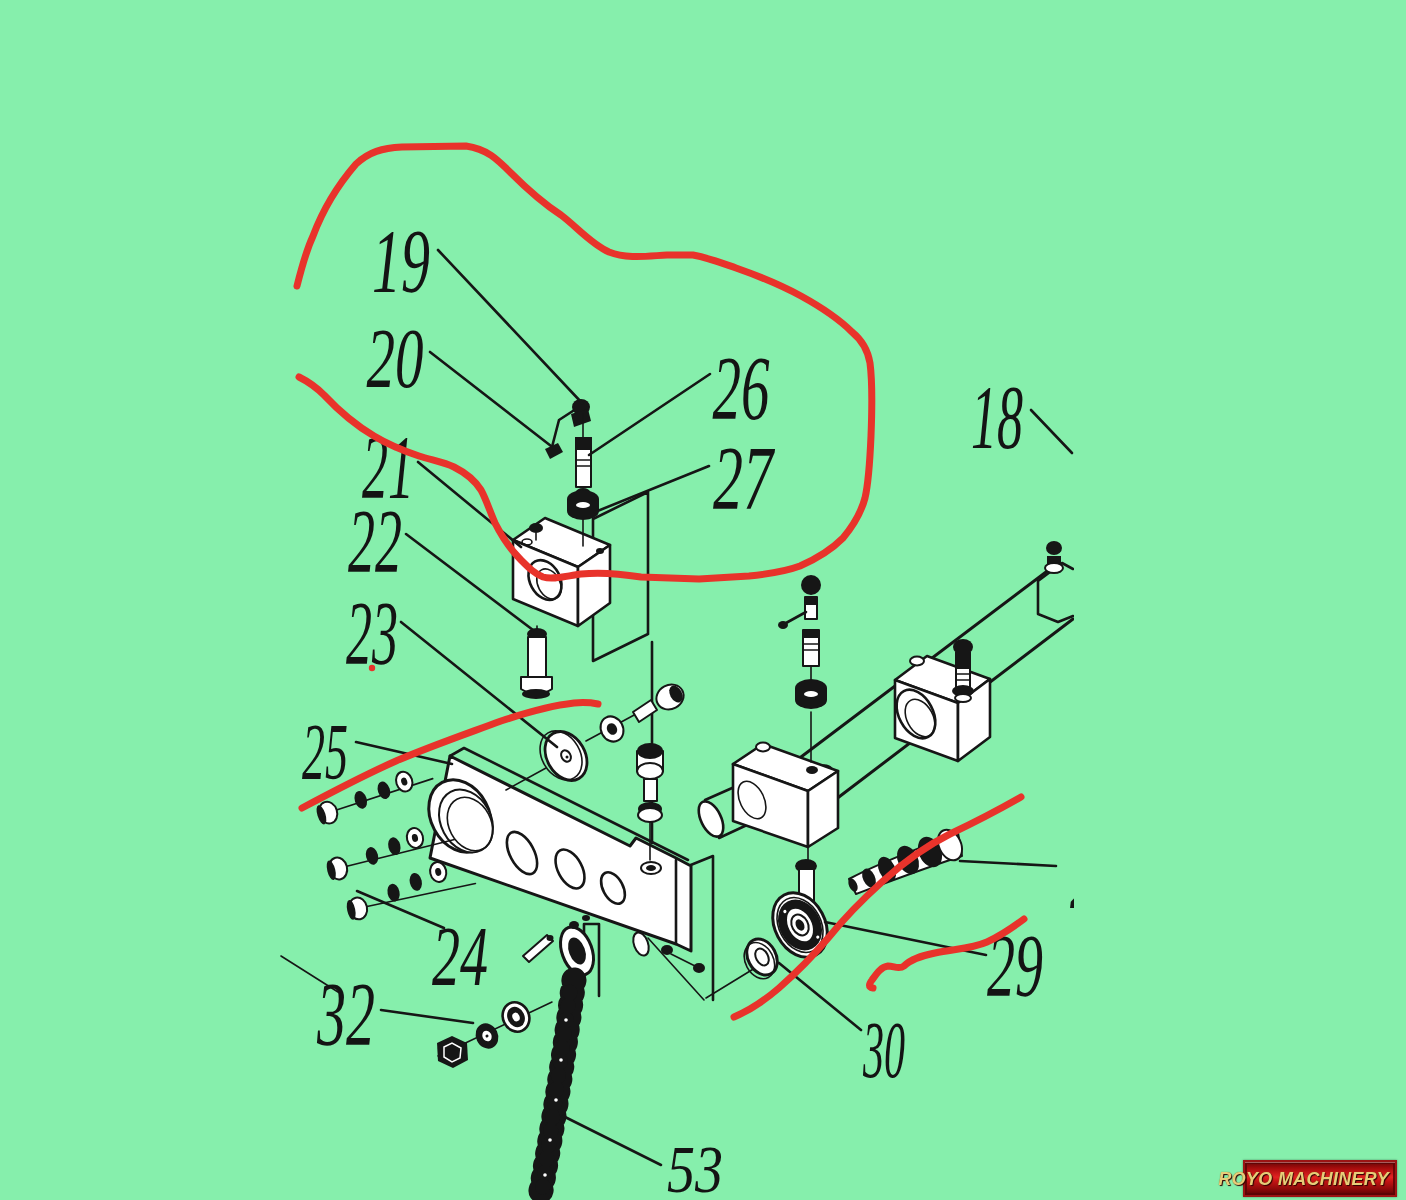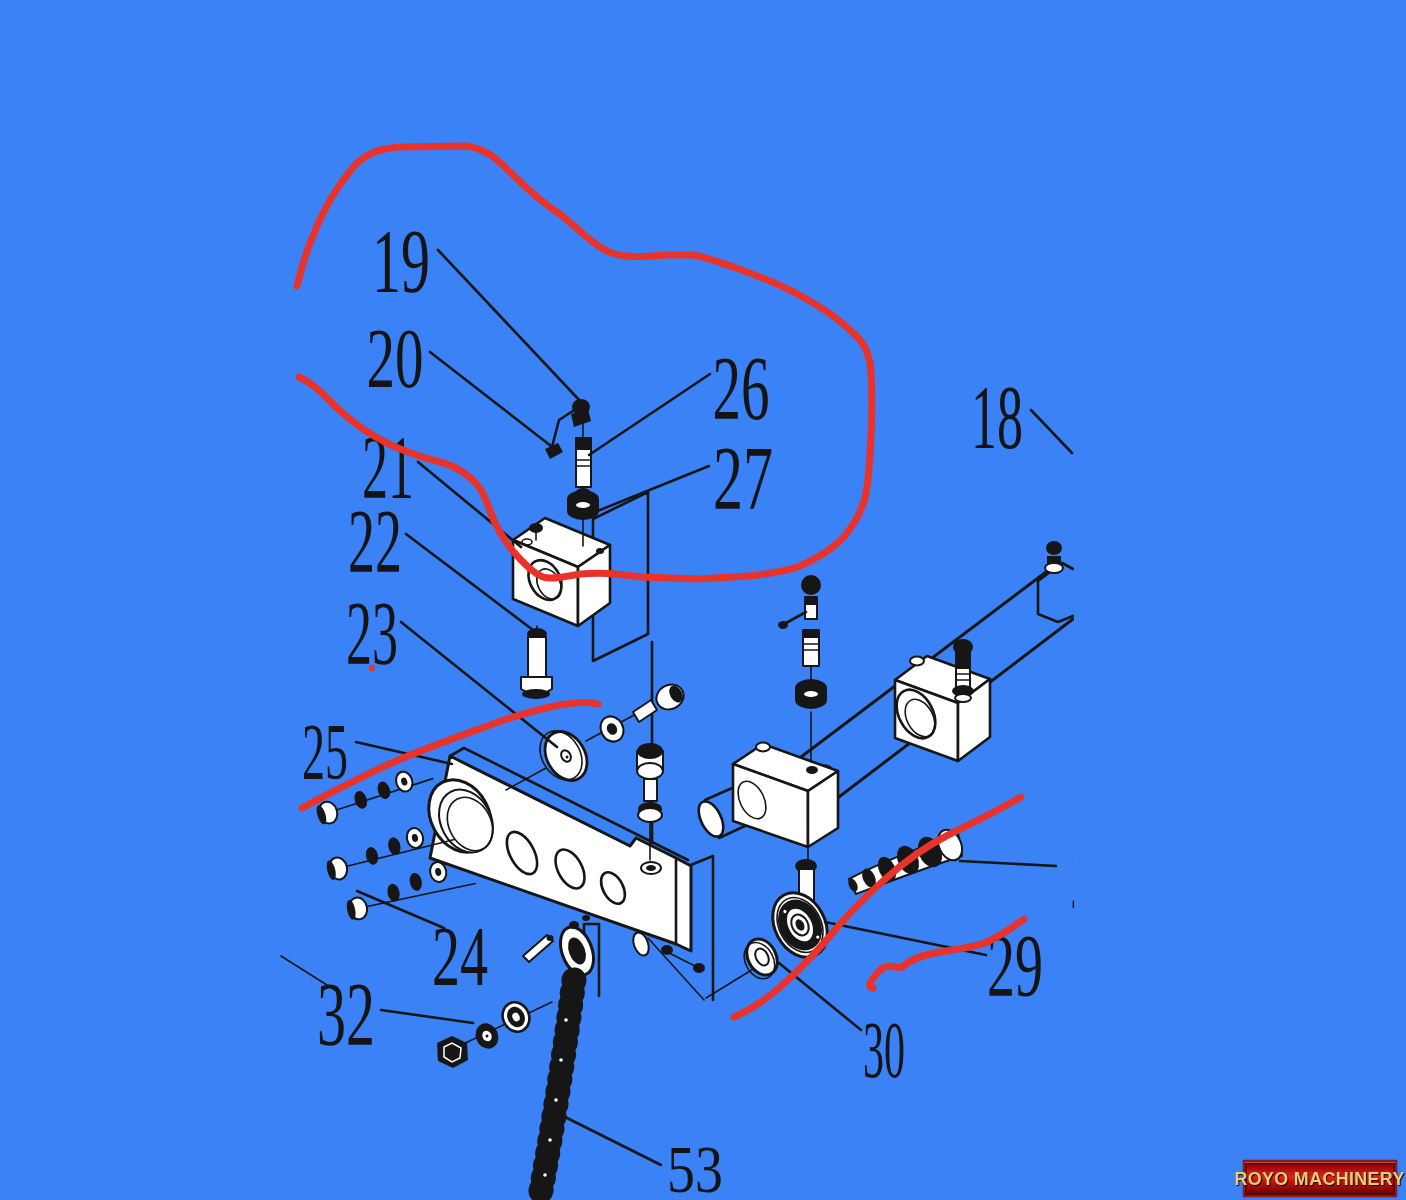--- a/index.html
+++ b/index.html
@@ -1,37 +1,37 @@
 <!DOCTYPE html>
 <html style="--ink: #161616; --red: #e8332b;"><head>
 <meta charset="utf-8">
 <style>
   :root{ --ink:#161616; --red:#e8332b; }
   html,body{margin:0;padding:0;background:#ffffff;}
-  .stage{position:relative;width:1406px;height:1200px;background:#3b82f6;overflow:hidden;
-         font-family:"Liberation Sans",sans-serif;}
+  .stage{position:relative;width:1406px;height:1200px;background:#86efac;overflow:hidden;
+         font-family:"Liberation Sans",sans-serif;font-style:italic;}
   #diagram{position:absolute;left:0;top:0;}
   
   .ln{stroke:var(--ink);stroke-width:2.6;fill:none;stroke-linecap:round;stroke-linejoin:round;}
   .lnthick{stroke:var(--ink);stroke-width:3;fill:none;stroke-linecap:round;stroke-linejoin:round;}
   .lnthin{stroke:var(--ink);stroke-width:1.6;fill:none;stroke-linecap:round;stroke-linejoin:round;}
   .wfill{fill:#ffffff;stroke:var(--ink);stroke-width:2.6;stroke-linejoin:round;}
   .wfill2{fill:#ffffff;stroke:var(--ink);stroke-width:2;stroke-linejoin:round;}
   .ink{fill:var(--ink);stroke:none;}
   .leader{stroke:var(--ink);stroke-width:2.6;stroke-linecap:round;}
   .plabel{font-family:"Liberation Serif","DejaVu Serif",serif;fill:#141414;}
   .redstroke{stroke:var(--red);stroke-width:7;fill:none;stroke-linecap:round;stroke-linejoin:round;}
   .chain1{stroke:var(--ink);stroke-width:25;fill:none;stroke-linecap:round;stroke-dasharray:1 11.5;}
   .chain2{stroke:var(--ink);stroke-width:15;fill:none;stroke-linecap:round;stroke-dasharray:1 13;}
   
   .logo{position:absolute;left:1243px;top:1160px;width:154px;height:37px;
         background:linear-gradient(180deg,#6a0606 0%,#a90d0d 20%,#e32222 46%,#c41414 58%,#820808 86%,#570404 100%);
         border:2px solid #9b1414;box-sizing:border-box;
         box-shadow:inset 0 1px 0 rgba(255,200,200,.45), inset 0 0 0 2px rgba(90,5,5,.85), 0 0 2px rgba(0,0,0,.4);
-        display:flex;align-items:center;justify-content:center;}
+        display:flex;align-items:center;justify-content:flex-end;}
   .logo span{font-weight:bold;font-size:19px;letter-spacing:.4px;color:#e7cd79;
         transform:scaleX(.94);white-space:nowrap;
         text-shadow:1px 1px 1px #2e0000, 0 0 1px #7a5c00;}
 </style>
 </head>
 <body>
 
 <div class="stage">
 
 <svg id="diagram" width="1406" height="1200" viewBox="0 0 1406 1200" xmlns="http://www.w3.org/2000/svg">

